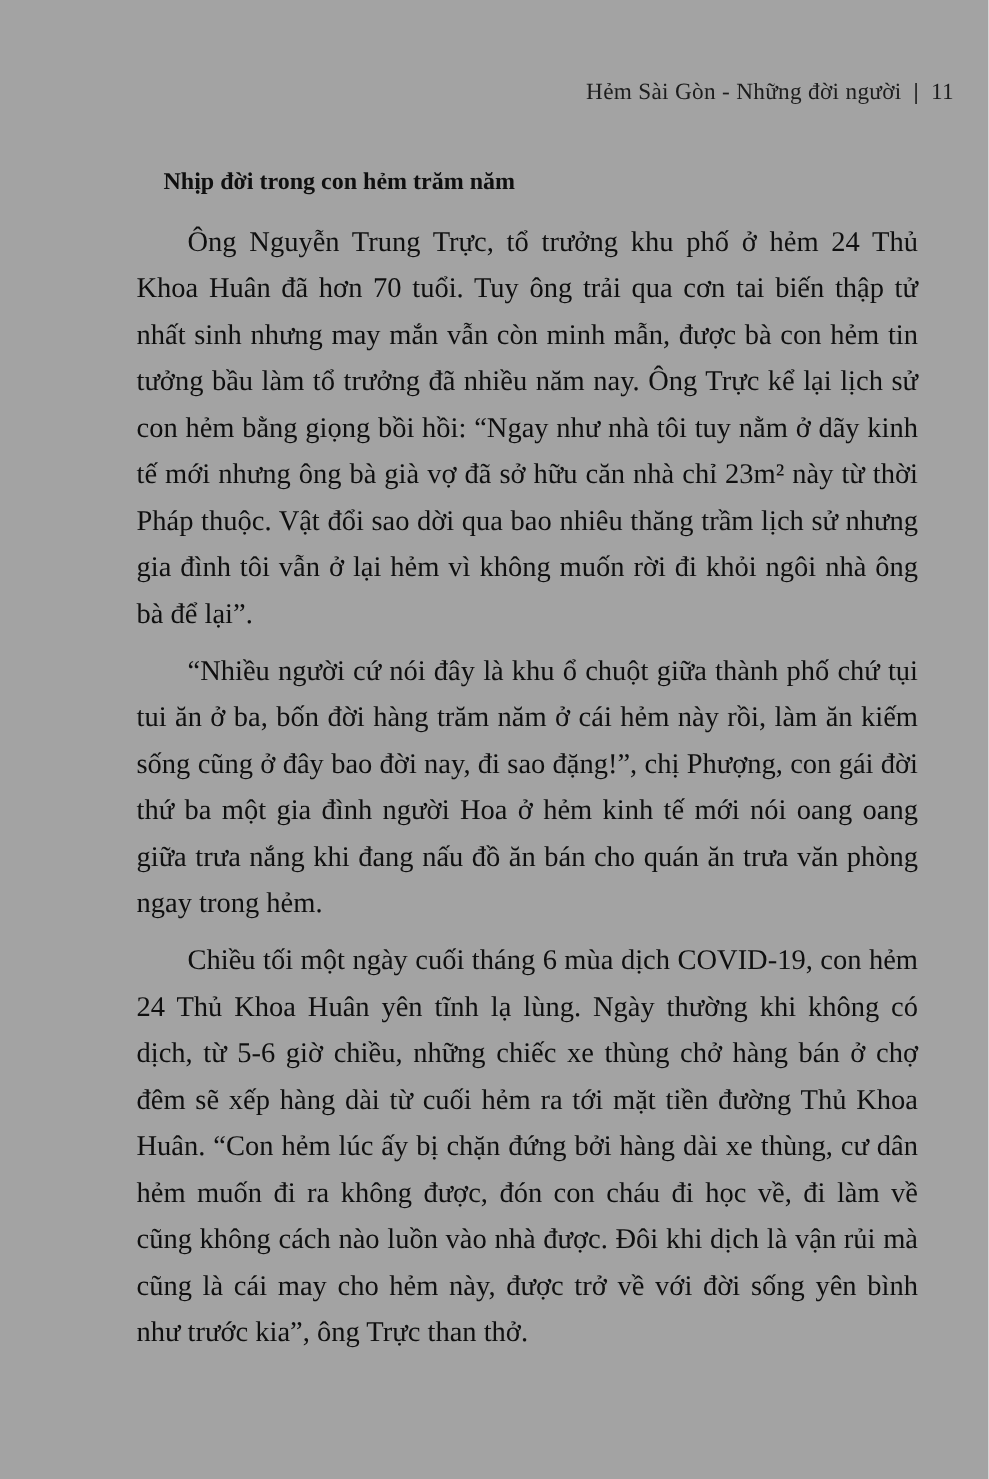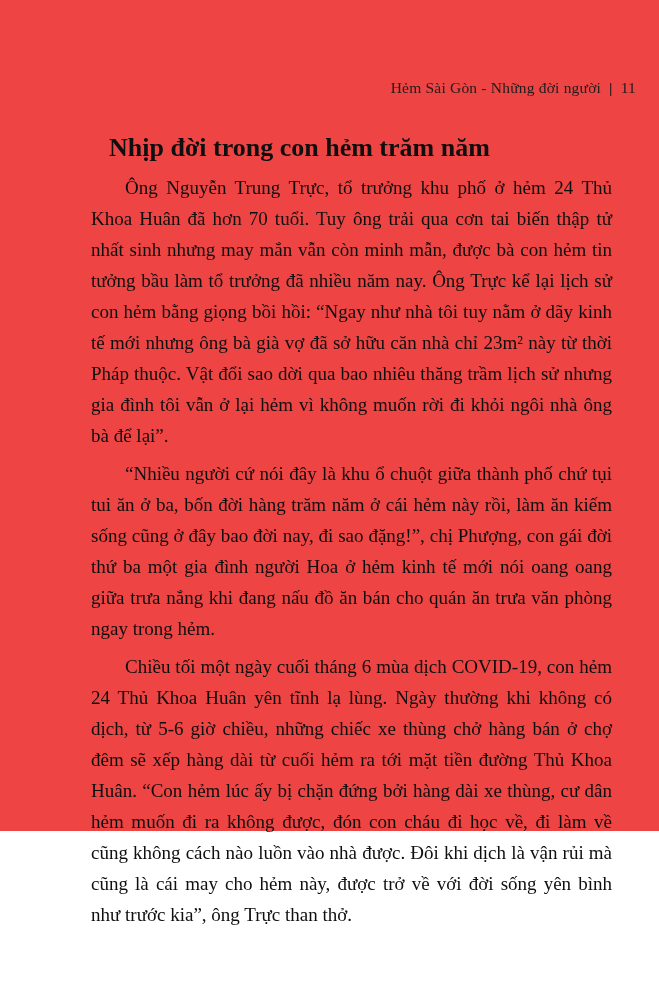--- a/index.html
+++ b/index.html
@@ -10,24 +10,24 @@
   body {
     width: 659px;
     height: 986px;
     font-family: "Liberation Serif", "DejaVu Serif", serif;
     color: #141414;
     overflow: hidden;
   }
   .page {
     position: relative;
     width: 659px;
-    height: 831px;
+    height: 986px;
     box-sizing: border-box;
-    padding: 78px 47px 0 75px;
-    background: #ef4444;
+    padding: 52px 47px 0 75px;
+    background: #a3a3a3;
   }
   .running-header {
     text-align: right;
     font-size: 15.5px;
     line-height: 20px;
     color: #1c1c1c;
     margin: 0 -24px 36px 0;
     letter-spacing: 0.2px;
     white-space: nowrap;
   }
@@ -36,21 +36,21 @@
     margin: 0 8px;
     font-weight: 700;
   }
   .running-header .page-num {
     font-weight: 500;
   }
   .content {
     width: 537px;
   }
   h1.chapter-heading {
-    font-size: 26px;
+    font-size: 16px;
     line-height: 28px;
     font-weight: 700;
     margin: 0 0 10px 0;
     padding-left: 34px;
     color: #0f0f0f;
   }
   p.body-para {
     font-size: 19px;
     line-height: 31px;
     text-align: justify;

